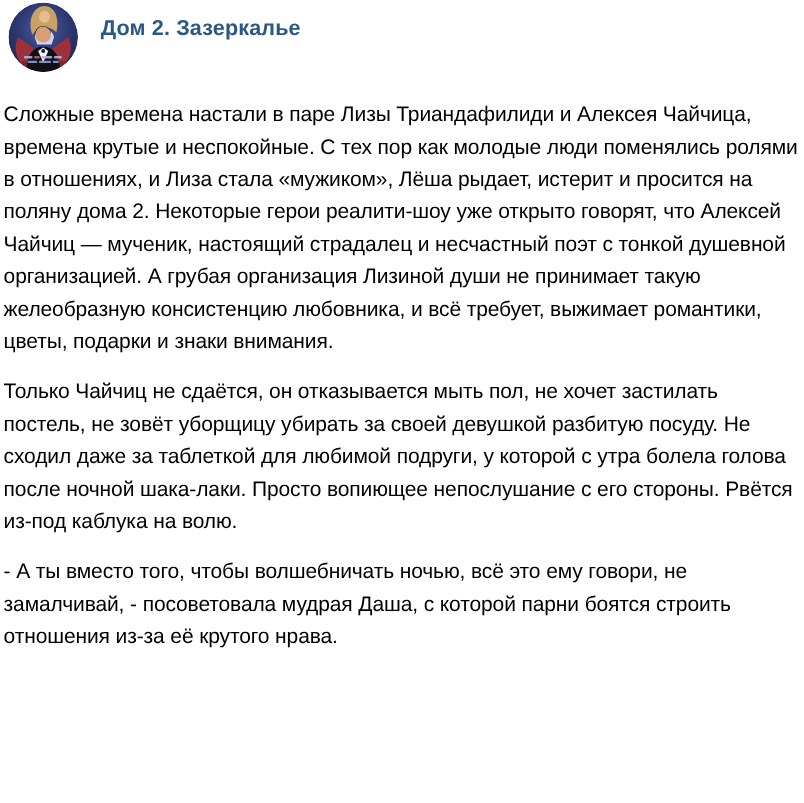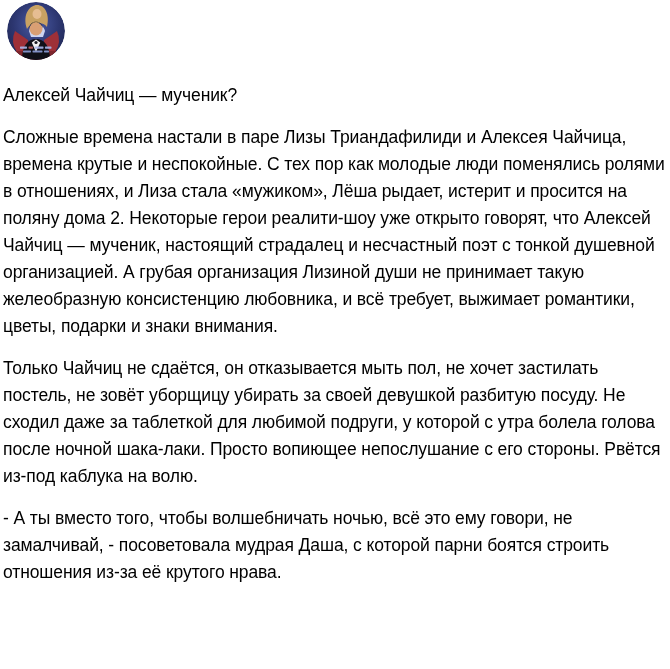--- a/index.html
+++ b/index.html
@@ -86,22 +86,22 @@
             <rect x="21.5" y="44.6" width="4.5" height="2.1" rx="0.6" fill="#c06060"></rect>
             <rect x="27.5" y="44.6" width="9" height="2.1" rx="0.6" fill="#a9b6ea"></rect>
             <rect x="38" y="44.6" width="6.5" height="2.1" rx="0.6" fill="#a9b6ea"></rect>
             <rect x="16" y="48.6" width="8" height="1.8" rx="0.6" fill="#8d9ed9"></rect>
             <rect x="25.5" y="48.6" width="10" height="1.8" rx="0.6" fill="#8d9ed9"></rect>
             <rect x="37" y="48.6" width="5" height="1.8" rx="0.6" fill="#8d9ed9"></rect>
           </g>
         </g>
       </svg>
     </div>
+    <a class="group-name" href="#">Дом 2. Зазеркалье</a>
   </div>
 
   <div class="post-body">
-    <p>Алексей Чайчиц — мученик?</p>
     <p>Сложные времена настали в паре Лизы Триандафилиди и Алексея Чайчица, времена крутые и неспокойные. С тех пор как молодые люди поменялись ролями в отношениях, и Лиза стала «мужиком», Лёша рыдает, истерит и просится на поляну дома 2. Некоторые герои реалити-шоу уже открыто говорят, что Алексей Чайчиц — мученик, настоящий страдалец и несчастный поэт с тонкой душевной организацией. А грубая организация Лизиной души  не принимает такую желеобразную консистенцию любовника, и всё требует, выжимает романтики, цветы, подарки и знаки внимания.</p>
     <p>Только Чайчиц не сдаётся, он отказывается мыть пол, не хочет застилать постель, не зовёт уборщицу убирать за своей девушкой разбитую посуду. Не сходил даже за таблеткой для любимой подруги, у которой с утра болела голова после ночной шака-лаки. Просто вопиющее непослушание с его стороны. Рвётся из-под каблука на волю.</p>
     <p>- А ты вместо того, чтобы волшебничать ночью, всё это ему говори, не замалчивай, - посоветовала мудрая Даша, с которой парни боятся строить отношения из-за её крутого нрава.</p>
   </div>
 
 </div>
 
 </body></html>

